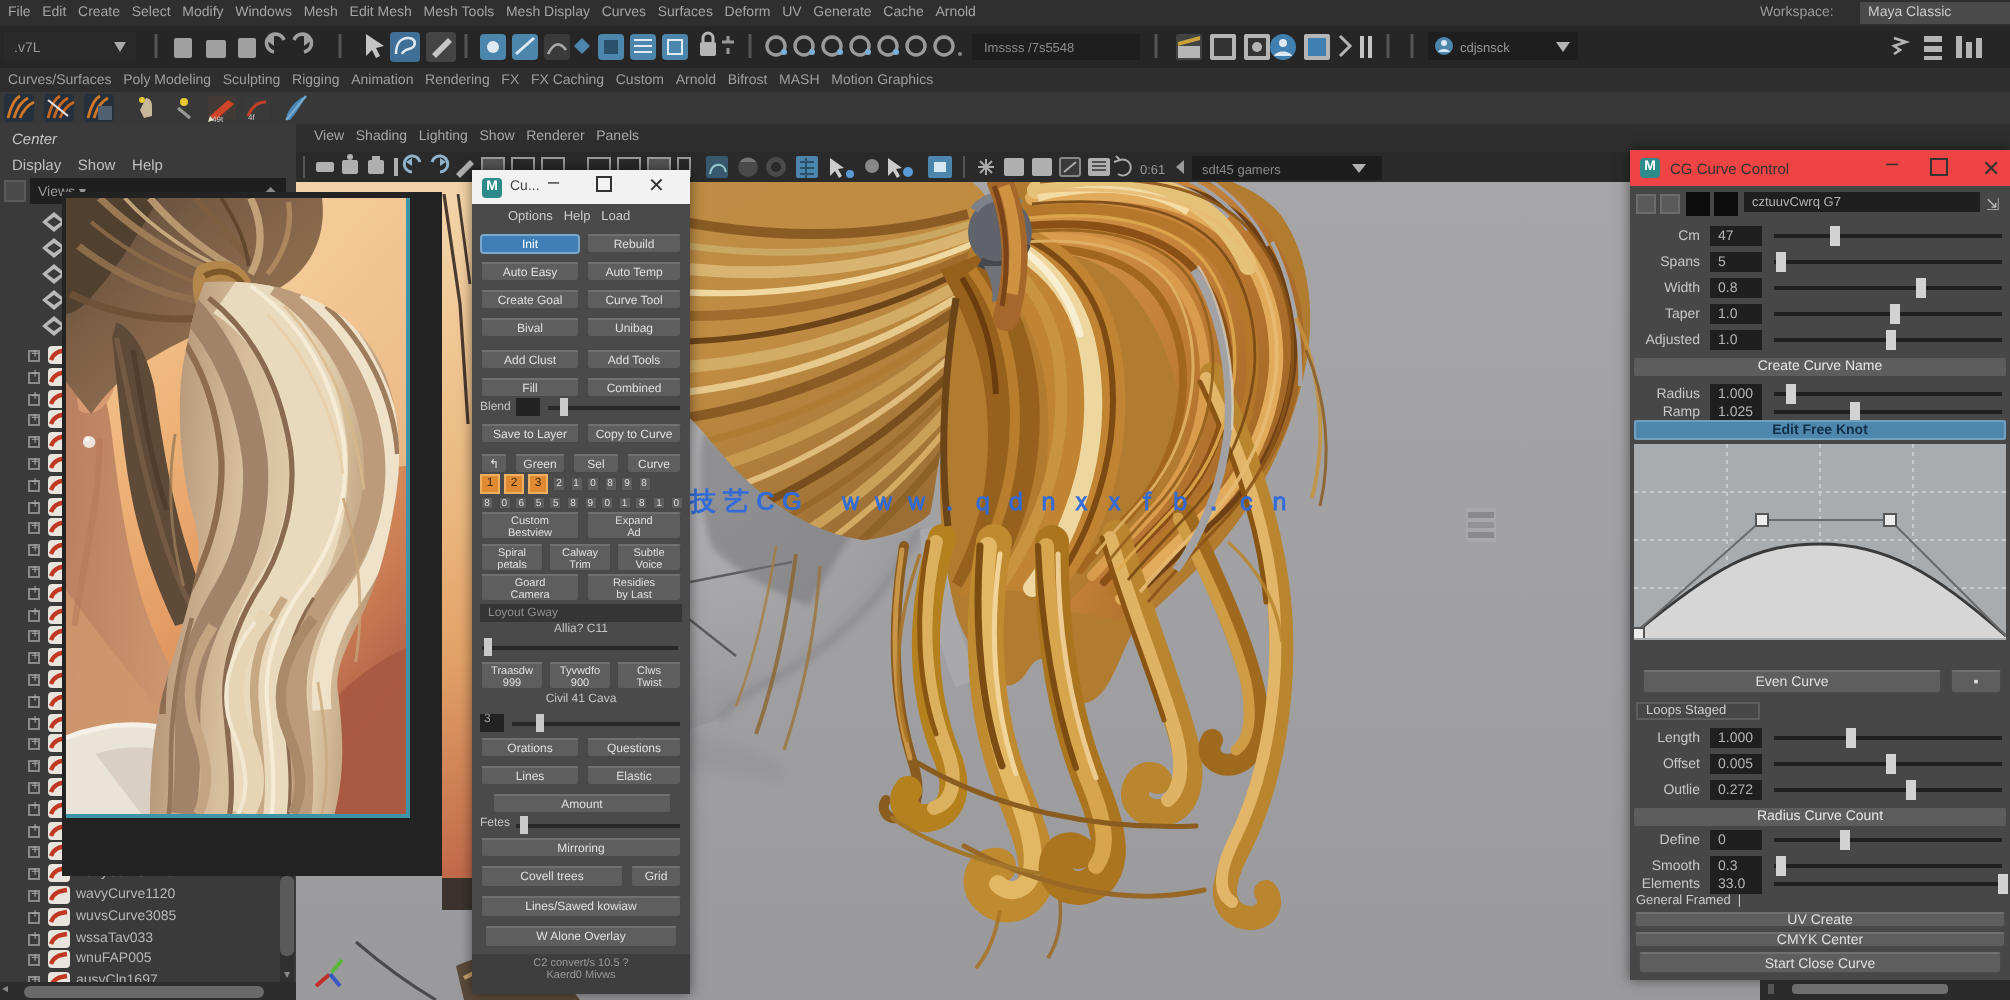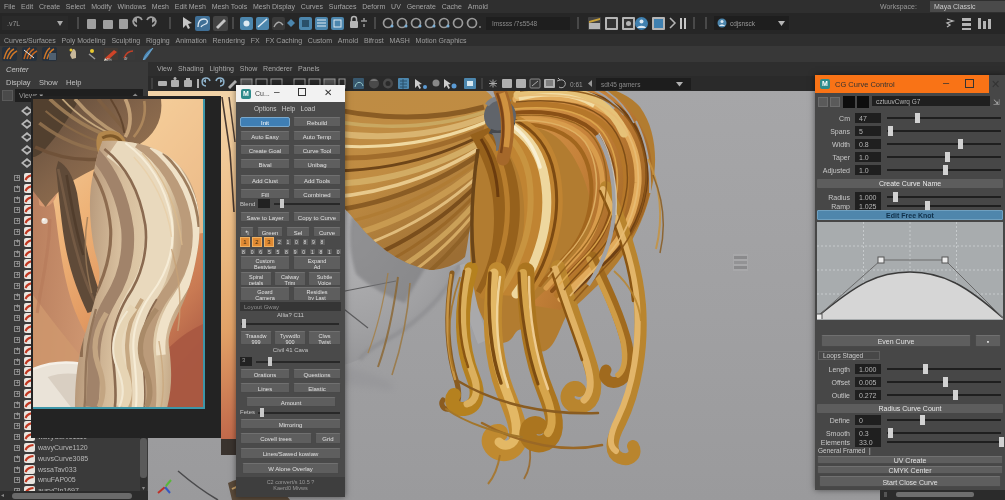--- a/index.html
+++ b/index.html
@@ -713,20 +713,21 @@
     <path d="M80,392 C96,384 116,386 128,396 C136,402 140,406 142,409 L84,409 Z" fill="#5a4a3a"></path>
     <path d="M84,398 C98,390 114,392 126,400" stroke="#caa36a" stroke-width="2" fill="none"></path>
 
     <g transform="translate(17,396)">
       <path d="M0,0 L-7,6" stroke="#c03028" stroke-width="2"></path>
       <path d="M0,0 L6,-7" stroke="#58b838" stroke-width="2"></path>
       <path d="M0,0 L5,6" stroke="#3858c0" stroke-width="2"></path>
       <path d="M0,0 L-2,-8" stroke="#9a9a9a" stroke-width="1.5"></path>
     </g>
     </svg>
+    <div style="position:absolute;left:197px;top:151px;font-size:13px;font-weight:bold;color:#2f6bd8;letter-spacing:3.5px;white-space:nowrap;opacity:.95;">技艺CG&nbsp;&nbsp;ｗｗｗ．ｑｄｎｘｘｆｂ．ｃｎ</div>
 
     <div style="position:absolute;left:585px;top:163px;width:15px;height:17px;background:#a8a8aa;"></div>
     <div style="position:absolute;left:586px;top:165px;width:13px;height:3px;background:#8a8a8c;"></div>
     <div style="position:absolute;left:586px;top:170px;width:13px;height:3px;background:#939395;"></div>
     <div style="position:absolute;left:586px;top:175px;width:13px;height:3px;background:#8a8a8c;"></div>
   </div>
 </div>
 
 <div class="abs" style="left:148px;top:91px;width:89px;height:6px;background:#f2d3a7;"></div>
 <div class="abs" id="sliver" style="left:221px;top:97px;width:16px;height:358px;background:linear-gradient(180deg,#f3d4a8 0%,#f0c693 22%,#eab77e 45%,#e2a267 65%,#d08257 82%,#bc6147 100%);overflow:hidden;">
@@ -931,21 +932,21 @@
   <div class="tb" style="left:4px;top:334px;width:101px;">Mirroring</div>
   <div class="tb" style="left:4px;top:348px;width:72px;height:11px;line-height:11px;">Covell trees</div>
   <div class="tb" style="left:79px;top:348px;width:26px;height:11px;line-height:11px;">Grid</div>
   <div class="tb" style="left:4px;top:363px;width:101px;height:11px;line-height:11px;">Lines/Sawed kowiaw</div>
   <div class="tb" style="left:6px;top:378px;width:97px;height:11px;line-height:11px;">W Alone Overlay</div>
   <div style="position:absolute;left:0;top:392px;width:109px;height:20px;background:#3e3e3e;text-align:center;color:#9a9a9a;font-size:5.5px;padding-top:2px;">C2 convert/s 10.5 ?<br>Kaerd0 Mivws</div>
 </div>
 
 <div class="abs" id="ctrlwin" style="left:815px;top:75px;width:190px;height:415px;background:#474747;font-size:7px;color:#cfcfcf;box-shadow:0 0 6px rgba(0,0,0,.5);">
 
-  <div style="position:absolute;left:0;top:0;width:174px;height:18px;background:#f97316;">
+  <div style="position:absolute;left:0;top:0;width:190px;height:18px;background:#ef4444;">
     <span style="position:absolute;left:5px;top:4px;width:10px;height:10px;background:#2e8b8b;border-radius:2px;color:#fff;font-size:7px;text-align:center;line-height:10px;font-weight:bold;">M</span>
     <span style="position:absolute;left:20px;top:5px;font-size:7.5px;color:#333;">CG Curve Control</span>
     <span style="position:absolute;left:128px;top:1px;font-size:11px;color:#333;">–</span>
     <span style="position:absolute;left:150px;top:4px;width:9px;height:9px;border:1.2px solid #333;"></span>
     <span style="position:absolute;left:176px;top:2.5px;font-size:11px;color:#333;">✕</span>
   </div>
 
   <span style="position:absolute;left:3px;top:22px;width:10px;height:10px;background:#5a5a5a;border:1px solid #6c6c6c;"></span>
   <span style="position:absolute;left:15px;top:22px;width:10px;height:10px;background:#5a5a5a;border:1px solid #6c6c6c;"></span>
   <span style="position:absolute;left:28px;top:21px;width:12px;height:12px;background:#0d0d0d;"></span>

